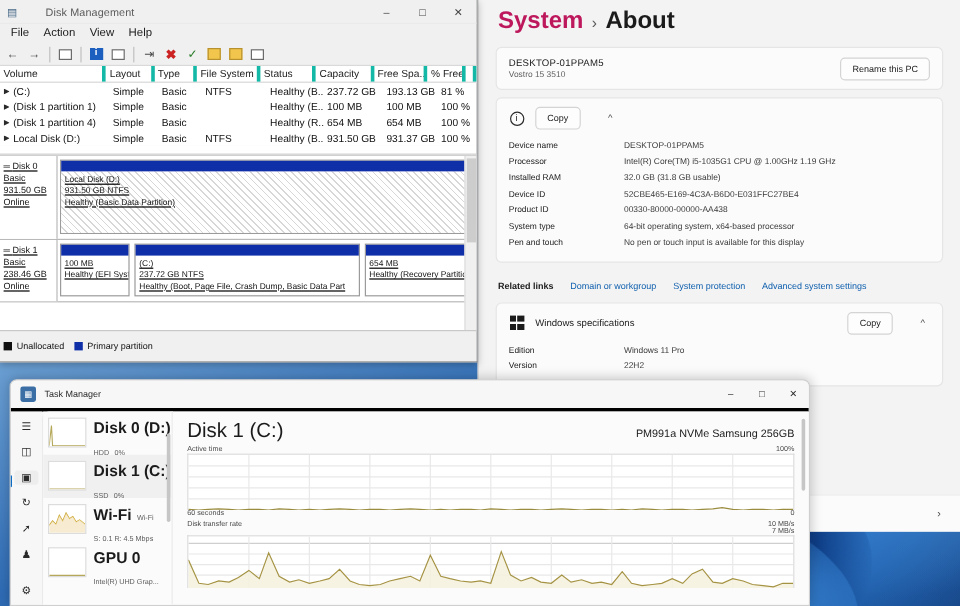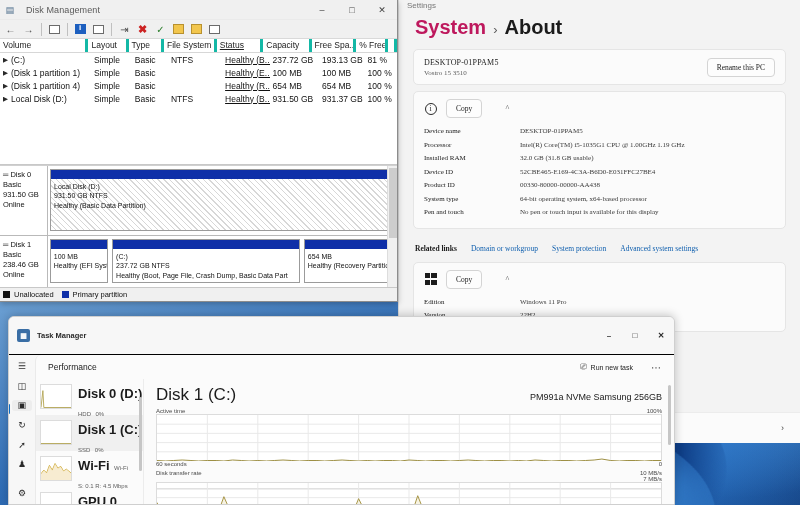--- a/index.html
+++ b/index.html
@@ -54,21 +54,21 @@
     height: 20px; background: #f0f0f0;
     display: flex; align-items: center;
     font-size: 9px; color: #5a5a5a;
     border-bottom: 1px solid #eaeaea;
   }
   #dm-titlebar .ticon {
     width: 16px; height: 14px; margin-left: 2px;
     display: flex; align-items: center; justify-content: center;
     color: #4a6b8a; font-size: 9px;
   }
-  #dm-titlebar .ttext { margin-left: 8px; letter-spacing: .1px; }
+  #dm-titlebar .ttext { margin-left: 20px; letter-spacing: .1px; }
   #dm-titlebar .spacer { flex: 1; }
   #dm-titlebar .wbtn {
     width: 30px; height: 20px; display: flex; align-items: center;
     justify-content: center; font-size: 9px; color: #444;
   }
 
   #dm-menubar {
     height: 16px; display: flex; align-items: center;
     font-size: 9.5px; color: #1a1a1a; padding-left: 3px;
     background: #f0f0f0;
@@ -99,21 +99,21 @@
   #dm-thead .th {
     border-right: 3px solid #14b8a6; padding: 1px 3px;
     overflow: hidden; white-space: nowrap; color: #222;
   }
   .dm-row { display: flex; height: 13px; align-items: center; }
   .dm-row .td { padding: 0 3px; overflow: hidden; white-space: nowrap; }
   .col-volume { width: 96px; }
   .col-layout { width: 43px; }
   .col-type   { width: 38px; }
   .col-fs     { width: 57px; }
-  .col-status { width: 50px; text-decoration: underline; }
+  .col-status { width: 50px; }
   .col-cap    { width: 52px; }
   .col-free   { width: 48px; }
   .col-pct    { width: 34px; }
   .col-rest   { flex: 1; }
   .vol-bullet {
     display: inline-block; width: 5px; height: 5px;
     background: #2a2a2a; margin-right: 3px; vertical-align: middle;
     clip-path: polygon(0 0, 100% 50%, 0 100%);
   }
 
@@ -133,21 +133,21 @@
     border: 1px solid #9b9b9b; background: #ffffff;
     display: flex; flex-direction: column; position: relative;
     font-size: 7px; color: #111;
   }
   .part .bartop { height: 9px; background: #0f2fa8; }
   .part .pbody { flex: 1; padding: 3px 3px 0 3px; line-height: 1.35; overflow: hidden; white-space: nowrap; }
   .part.hatched .pbody {
     background-image: repeating-linear-gradient(45deg, #ffffff 0 3px, #d7d7d7 3px 4px);
   }
   #dm-legend {
-    height: 14px; display: flex; align-items: center; gap: 4px;
+    height: 26px; display: flex; align-items: center; gap: 4px;
     font-size: 7.5px; color: #111; padding-left: 3px;
     background: #f0f0f0; border-top: 1px solid #c8c8c8;
   }
   .lg-sw { width: 7px; height: 7px; display: inline-block; }
   .lg-sw.unalloc { background: #111111; }
   .lg-sw.primary { background: #0f2fa8; }
   #dm-scroll {
     position: absolute; right: 0; top: 0; width: 10px; bottom: 0;
     background: #f0f0f0; border-left: 1px solid #ddd;
   }
@@ -164,21 +164,21 @@
     font-size: 8px; color: #777; padding-left: 8px;
   }
   #st-breadcrumb {
     padding: 6px 16px 10px 16px;
     font-size: 20px; color: #1b1b1b; display: flex; align-items: baseline; gap: 7px;
     font-weight: 600;
   }
   #st-breadcrumb .crumb-sys { font-weight: 700; color: #be185d; }
   #st-breadcrumb .chev { font-size: 13px; color: #5a5a5a; font-weight: 400; }
   #st-breadcrumb .crumb-cur { font-weight: 700; }
-  #st-body { padding: 0 14px; font-family: Liberation Serif, serif; }
+  #st-body { padding: 0 14px; }
 
   .card {
     background: #fbfbfb; border: 1px solid #e5e5e5; border-radius: 5px;
     margin-bottom: 6px;
   }
   .card.pcrow {
     display: flex; align-items: center; justify-content: space-between;
     padding: 7px 10px; min-height: 36px;
   }
   .pcname { font-size: 8px; color: #1b1b1b; letter-spacing: .2px; }
@@ -221,23 +221,22 @@
   }
 
   
   #taskmgr {
     left: 8px; top: 316px; width: 667px; height: 189px;
     background: #f7f7f7; border: 1px solid #cfcfcf; border-radius: 6px 6px 0 0;
     overflow: hidden; box-shadow: 0 -1px 10px rgba(0,0,0,0.22);
     display: flex; flex-direction: column;
   }
   #tm-titlebar {
-    height: 38px; display: flex; align-items: center; background: #f7f7f7;
-    border-bottom: 1px solid #000000;
-    font-weight: bold;
+    height: 26px; display: flex; align-items: center; background: #f7f7f7;
+    border-bottom: 3px solid #000000;
   }
   #tm-titlebar .tmicon {
     width: 13px; height: 13px; margin-left: 8px; border-radius: 2px;
     background: #3a6ea5; color: #fff; font-size: 7px;
     display: flex; align-items: center; justify-content: center;
   }
   #tm-titlebar .tmtitle { font-size: 7.5px; color: #2a2a2a; margin-left: 7px; }
   #tm-titlebar .spacer { flex: 1; }
   #tm-titlebar .wb {
     width: 26px; height: 22px; display: flex; align-items: center;
@@ -314,23 +313,20 @@
 </head>
 <body>
 
 <div id="desktop">
   <div class="bloom b1"></div>
   <div class="bloom b2"></div>
   <div class="bloom b3"></div>
 </div>
 
 <div class="win" id="settings">
-  <div id="st-titlebar">
-    <span>Settings</span>
-  </div>
 
   <div id="st-breadcrumb">
     <span class="crumb-sys">System</span>
     <span class="chev">›</span>
     <span class="crumb-cur">About</span>
   </div>
 
   <div id="st-body">
 
     <div class="card pcrow">
@@ -391,20 +387,21 @@
     <div class="card">
       <div class="sec-head">
         <span class="hicon">
           <span class="win-logo">
               <span></span>
               <span></span>
               <span></span>
               <span></span>
             </span>
         </span>
+        <span class="htitle">Windows specifications</span>
         <span class="btn">Copy</span>
         <span class="chevron">^</span>
       </div>
       <div class="spec-list">
         <div class="spec-row">
           <span class="sk">Edition</span>
           <span class="sv">Windows 11 Pro</span>
         </div>
         <div class="spec-row">
           <span class="sk">Version</span>
@@ -424,20 +421,26 @@
 
   <div id="dm-titlebar">
     <span class="ticon">▤</span>
     <span class="ttext">Disk Management</span>
     <span class="spacer"></span>
     <span class="wbtn">–</span>
     <span class="wbtn">□</span>
     <span class="wbtn close">✕</span>
   </div>
 
+  <div id="dm-menubar">
+    <span class="mi">File</span>
+    <span class="mi">Action</span>
+    <span class="mi">View</span>
+    <span class="mi">Help</span>
+  </div>
 
   <div id="dm-toolbar">
     <span class="tb-btn ico-arrow">←</span>
     <span class="tb-btn ico-arrow">→</span>
     <span class="tb-sep"></span>
     <span class="tb-btn">
         <span class="ico-sq"></span>
       </span>
     <span class="tb-sep"></span>
     <span class="tb-btn">
@@ -511,21 +514,21 @@
       <span class="td col-fs">NTFS</span>
       <span class="td col-status">Healthy (B...</span>
       <span class="td col-cap">931.50 GB</span>
       <span class="td col-free">931.37 GB</span>
       <span class="td col-pct">100 %</span>
     </div>
   </div>
 
   <div style="flex:1;background:#fff;border-bottom:1px solid #c8c8c8;"></div>
 
-  <div id="dm-graphic" style="flex:none;height:122px;">
+  <div id="dm-graphic" style="flex:none;height:146px;text-decoration:underline;">
 
     <div class="disk-row" style="height:70px;">
       <div class="disk-info">
         <div class="dtitle">═ <span>Disk 0</span></div>
         <div>Basic</div>
         <div>931.50 GB</div>
         <div>Online</div>
       </div>
       <div class="disk-parts">
         <div class="part hatched" style="flex:1;">
@@ -604,30 +607,20 @@
       <span class="rail-btn">◫</span>
       <span class="rail-btn active">▣</span>
       <span class="rail-btn">↻</span>
       <span class="rail-btn">➚</span>
       <span class="rail-btn">♟</span>
       <span class="rail-spacer"></span>
       <span class="rail-btn" style="margin-bottom:6px;">⚙</span>
     </div>
 
     <div id="tm-content">
-      <div id="tm-header">
-        <span class="ptitle">Performance</span>
-        <span class="hr">
-          <span class="runtask">
-            <span class="ric">⎚</span>
-            <span>Run new task</span>
-          </span>
-          <span class="dots">⋯</span>
-        </span>
-      </div>
 
       <div id="tm-split">
         <div id="tm-list">
 
           <div class="tm-item">
             <span class="tm-thumb">
               <svg viewBox="0 0 32 25" preserveAspectRatio="none">
                 <polyline points="0,24 2,6 3,24 32,24" fill="none" stroke="#b5a85a" stroke-width="1"></polyline>
               </svg>
             </span>

